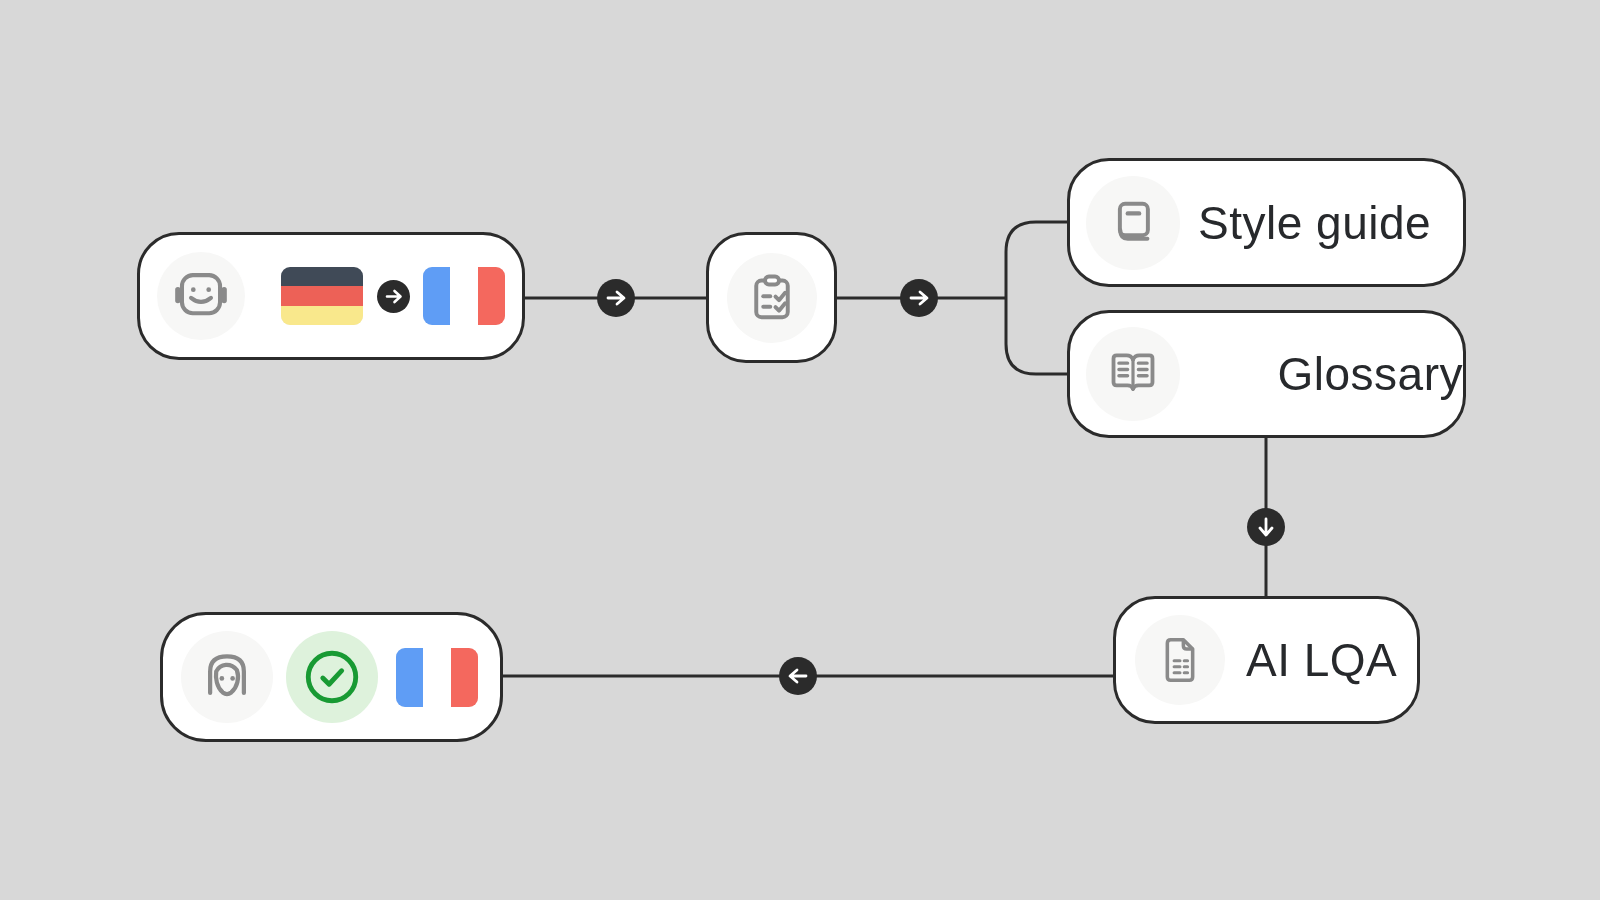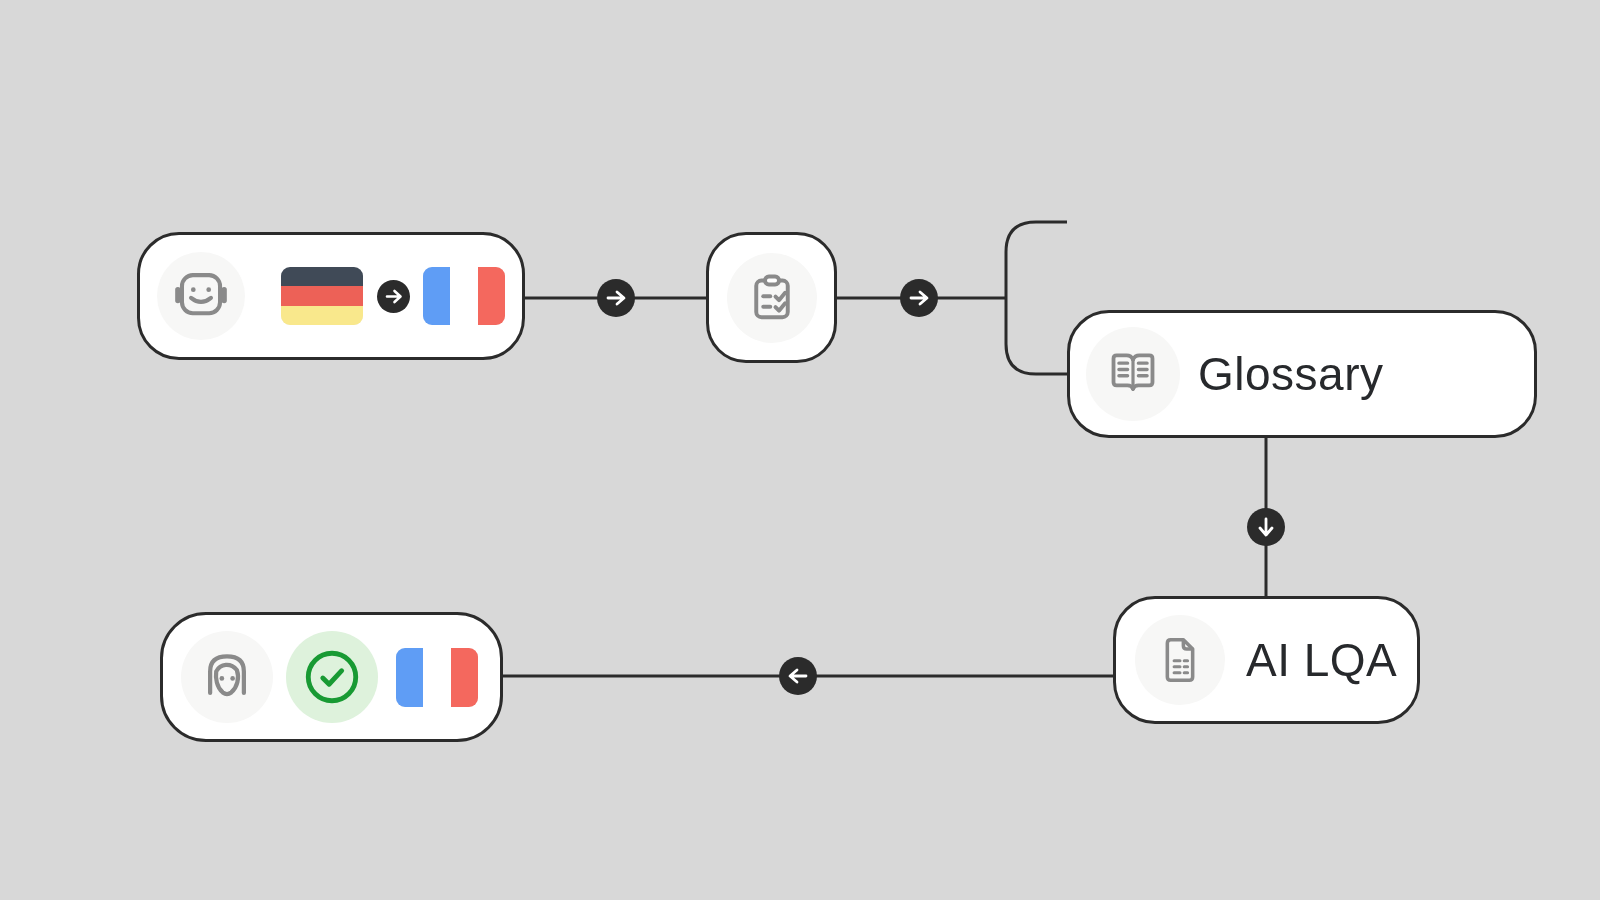--- a/index.html
+++ b/index.html
@@ -50,21 +50,21 @@
   .flag.fr .b1{flex:1;background:var(--flag-fr-blue,#5f9df5);}
   .flag.fr .b2{flex:1;background:var(--flag-fr-white,#ffffff);}
   .flag.fr .b3{flex:1;background:var(--flag-fr-red,#f4685e);}
   .stripe{height:100%;}
   .flag.de .stripe{width:100%;height:auto;}
 
   
   .node.source{left:137px;top:232px;width:388px;height:128px;border-radius:42px;padding-left:17px;}
   .node.checklist{left:706px;top:232px;width:131px;height:131px;border-radius:40px;justify-content:center;}
   .node.styleguide{left:1067px;top:158px;width:399px;height:129px;border-radius:42px;padding-left:16px;}
-  .node.glossary{left:1067px;top:310px;width:470px;height:128px;border-radius:42px;padding-left:16px;}
+  .node.glossary{left:1067px;top:310px;width:399px;height:128px;border-radius:42px;padding-left:16px;justify-content:space-between;}
   .node.ailqa{left:1113px;top:596px;width:307px;height:128px;border-radius:42px;padding-left:19px;}
   .node.reviewer{left:160px;top:612px;width:343px;height:130px;border-radius:46px;padding-left:18px;}
 
   .node.source .icon-circle{width:88px;height:88px;}
   .node.source .flag{width:82px;height:58px;}
   .node.source .flag.de{margin-left:36px;}
   .node.source .sm-arrow{margin-left:14px;flex:0 0 auto;display:flex;}
   .node.source .flag.fr{margin-left:13px;}
 
   .node.checklist .icon-circle{width:90px;height:90px;}
@@ -151,20 +151,30 @@
         <rect x="14" y="12" width="36" height="42" rx="6"></rect>
         <rect x="24" y="7.5" width="16" height="9" rx="4.5" fill="var(--node-fill,#fff)"></rect>
         <path d="M22 30 H30"></path>
         <path d="M36 30.5 L40 34.5 L47 26"></path>
         <path d="M22 42 H30"></path>
         <path d="M36 42.5 L40 46.5 L47 38"></path>
       </svg>
     </div>
   </div>
 
+  <div class="node styleguide">
+    <div class="icon-circle">
+      <svg class="ico" width="56" height="56" viewBox="0 0 64 64" stroke-width="4.5">
+        <rect x="17" y="10" width="32" height="36" rx="6"></rect>
+        <path d="M26 21 H39" stroke-width="5"></path>
+        <path d="M17.5 40 Q17.5 50 26 50 H48.5"></path>
+      </svg>
+    </div>
+    <span class="node-label">Style guide</span>
+  </div>
 
   <div class="node glossary">
     <div class="icon-circle">
       <svg class="ico" width="58" height="58" viewBox="0 0 64 64" stroke-width="4.2">
         <path d="M32 16 Q30 11.5 25 11.5 H14 Q10.5 11.5 10.5 15 V41 Q10.5 44.5 14 44.5 H26 Q30.5 44.5 32 48.5"></path>
         <path d="M32 16 Q34 11.5 39 11.5 H50 Q53.5 11.5 53.5 15 V41 Q53.5 44.5 50 44.5 H38 Q33.5 44.5 32 48.5"></path>
         <path d="M32 16 V48" stroke-width="3.5"></path>
         <path d="M16.5 20 H26 M16.5 27 H26 M16.5 34 H26" stroke-width="3.8"></path>
         <path d="M38 20 H47.5 M38 27 H47.5 M38 34 H47.5" stroke-width="3.8"></path>
       </svg>

